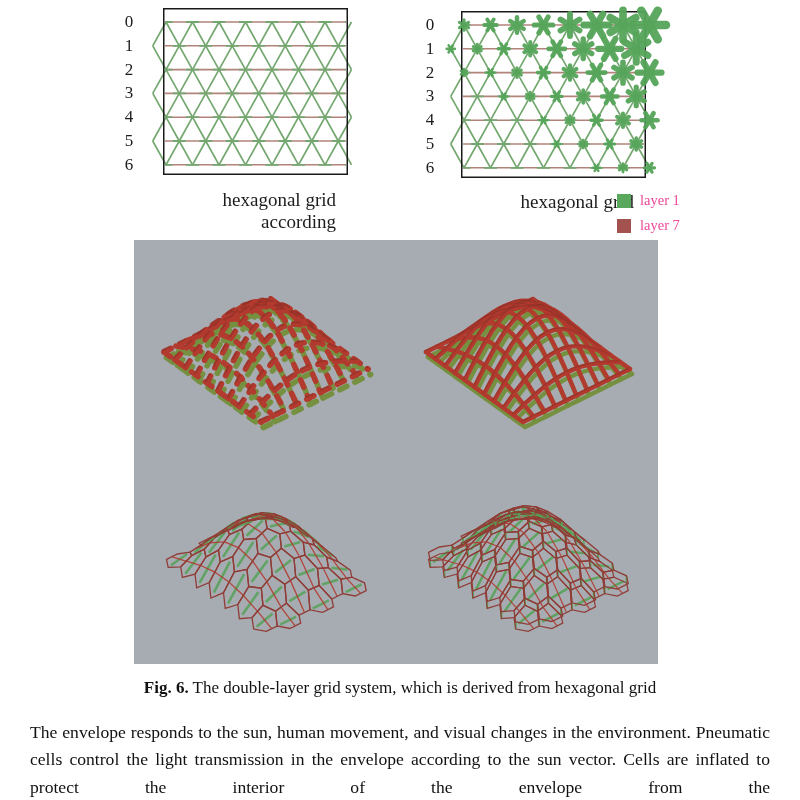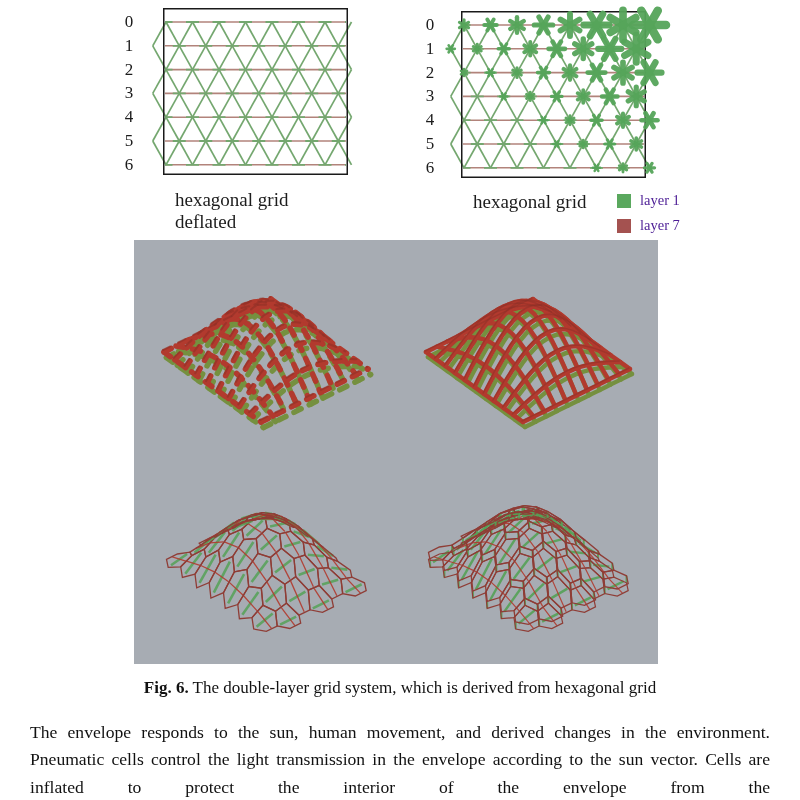--- a/index.html
+++ b/index.html
@@ -1,25 +1,25 @@
 <!DOCTYPE html>
 <html><head>
 <meta charset="utf-8">
 <style>
   html,body{margin:0;padding:0;}
   body{background:#ffffff;font-family:"Liberation Serif","DejaVu Serif",serif;}
   .page{position:relative;width:800px;height:800px;background:#fff;overflow:hidden;}
   .rowlabels{position:absolute;width:26px;text-align:center;font-size:17px;color:#1c1c1c;}
   .rowlabels div{height:23.8px;line-height:23.8px;}
   .gridsvg{position:absolute;overflow:visible;}
-  .gcaption{position:absolute;text-align:left;font-size:19px;line-height:22px;color:#1c1c1c;}
+  .gcaption{position:absolute;text-align:right;font-size:19px;line-height:22px;color:#1c1c1c;}
   .legend{position:absolute;}
   .legend-item{display:flex;align-items:center;margin-bottom:8px;}
   .swatch{width:14px;height:14px;margin-right:9px;flex:0 0 auto;}
-  .legend-label{font-size:14.5px;color:#4c1d95;}
+  .legend-label{font-size:14.5px;color:#ec4899;}
   .renderpanel{position:absolute;left:134px;top:240px;width:524px;height:424px;background:#a7acb3;}
   .rsvg{position:absolute;overflow:hidden;}
   .figcaption{position:absolute;left:0;top:678px;width:800px;text-align:center;font-size:17px;color:#111;}
   .figcaption .figlabel{font-weight:bold;}
   .bodytext{position:absolute;left:30px;top:719px;width:740px;font-size:17.6px;line-height:27.4px;
             text-align:justify;text-align-last:justify;color:#111;}
 </style>
 </head>
 <body>
 
@@ -136,21 +136,21 @@
       <line x1="2" y1="37.8" x2="183" y2="37.8" stroke="#74a76f" stroke-width="1.8" stroke-dasharray="13 13.5" stroke-dashoffset="18.75"></line>
       <line x1="2" y1="61.6" x2="183" y2="61.6" stroke="#74a76f" stroke-width="1.8" stroke-dasharray="13 13.5" stroke-dashoffset="5.5"></line>
       <line x1="2" y1="85.4" x2="183" y2="85.4" stroke="#74a76f" stroke-width="1.8" stroke-dasharray="13 13.5" stroke-dashoffset="18.75"></line>
       <line x1="2" y1="109.2" x2="183" y2="109.2" stroke="#74a76f" stroke-width="1.8" stroke-dasharray="13 13.5" stroke-dashoffset="5.5"></line>
       <line x1="2" y1="133" x2="183" y2="133" stroke="#74a76f" stroke-width="1.8" stroke-dasharray="13 13.5" stroke-dashoffset="18.75"></line>
       <line x1="2" y1="156.8" x2="183" y2="156.8" stroke="#74a76f" stroke-width="1.8" stroke-dasharray="13 13.5" stroke-dashoffset="5.5"></line>
       <rect x="0.75" y="0.75" width="183.5" height="165.5" fill="none" stroke="#1a1a1a" stroke-width="1.5"></rect>
     </svg>
   <div class="gcaption" style="left:175px;top:189px;width:161px;">
     <div>hexagonal grid</div>
-    <div>deflated</div>
+    <div>according</div>
   </div>
 
   <div class="rowlabels" id="rowlabels-right" style="left:417px;top:13px;">
       <div>0</div>
       <div>1</div>
       <div>2</div>
       <div>3</div>
       <div>4</div>
       <div>5</div>
       <div>6</div>
@@ -894,15 +894,15 @@
         <line x1="212.81349999999998" y1="126.65481735091326" x2="226.39350000000002" y2="141.09" stroke="#b23a2e" stroke-width="1.2" opacity="0.9"></line>
         <path d="M232.2,138.6 L230.5,130.8 L217.9,125.2 L207.0,127.2 L208.7,141.6 L221.3,144.0 Z" fill="none" stroke="#8f3d36" stroke-width="1.2"></path>
         <path d="M232.2,131.6 L230.5,123.8 L217.9,118.2 L207.0,120.2 L208.7,134.6 L221.3,137.0 Z" fill="none" stroke="#8f3d36" stroke-width="1.3"></path>
       </svg>
   </div>
 
   <div class="figcaption">
     <span class="figlabel">Fig. 6.</span><span> The double-layer grid system, which is derived from hexagonal grid</span>
   </div>
 
-  <div class="bodytext">The envelope responds to the sun, human movement, and derived changes in the environment. Pneumatic cells control the light transmission in the envelope according to the sun vector. Cells are inflated to protect the interior of the envelope from the</div>
+  <div class="bodytext">The envelope responds to the sun, human movement, and visual changes in the environment. Pneumatic cells control the light transmission in the envelope according to the sun vector. Cells are inflated to protect the interior of the envelope from the</div>
 
 </div>
 
 </body></html>

